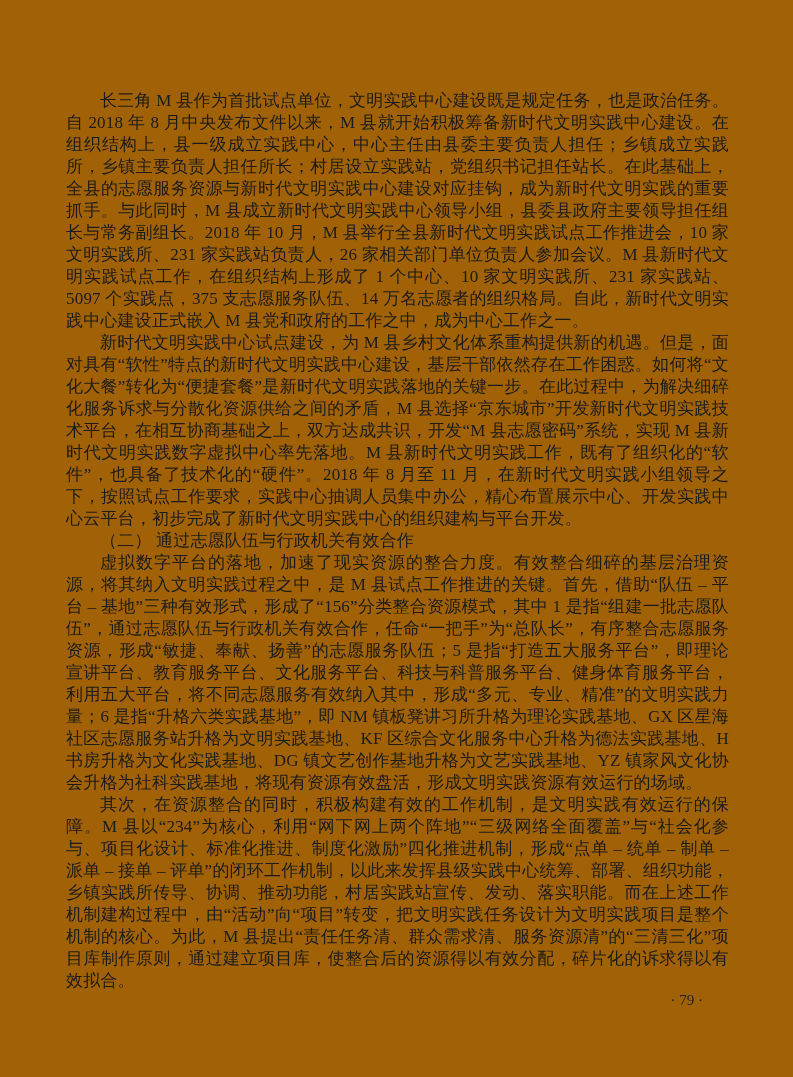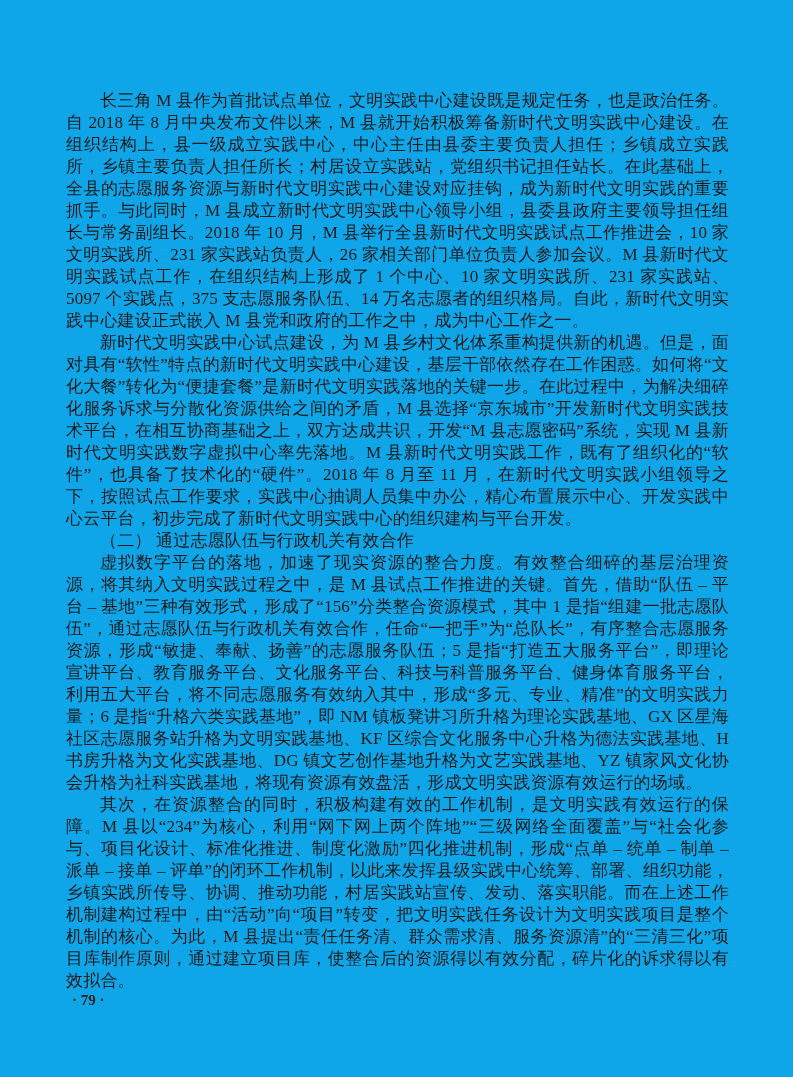--- a/index.html
+++ b/index.html
@@ -4,21 +4,21 @@
 <style>
   html, body {
     margin: 0;
     padding: 0;
     background: #ffffff;
   }
   .page {
     position: relative;
     width: 793px;
     height: 1077px;
-    background: #0ea5e9;
+    background: #a16207;
     overflow: hidden;
     font-family: "Liberation Serif", "DejaVu Serif", serif;
     color: #1b1b1b;
   }
   .content {
     position: absolute;
     top: 90px;
     left: 66px;
     width: 663px;
     font-size: 17px;
@@ -32,29 +32,28 @@
     margin: 0;
     padding: 0;
     font-weight: normal;
     font-size: 17px;
     line-height: 22px;
     text-indent: 2em;
   }
   .footer {
     position: absolute;
     top: 990px;
-    left: 72px;
+    left: 66px;
     width: 663px;
     box-sizing: border-box;
     padding-right: 26px;
-    text-align: left;
+    text-align: right;
     font-size: 15px;
     line-height: 20px;
     color: #222222;
-    font-weight: bold;
   }
 </style>
 </head>
 <body>
 
 <div class="page">
   <div class="content">
     <p>长三角 M 县作为首批试点单位，文明实践中心建设既是规定任务，也是政治任务。自 2018 年 8 月中央发布文件以来，M 县就开始积极筹备新时代文明实践中心建设。在组织结构上，县一级成立实践中心，中心主任由县委主要负责人担任；乡镇成立实践所，乡镇主要负责人担任所长；村居设立实践站，党组织书记担任站长。在此基础上，全县的志愿服务资源与新时代文明实践中心建设对应挂钩，成为新时代文明实践的重要抓手。与此同时，M 县成立新时代文明实践中心领导小组，县委县政府主要领导担任组长与常务副组长。2018 年 10 月，M 县举行全县新时代文明实践试点工作推进会，10 家文明实践所、231 家实践站负责人，26 家相关部门单位负责人参加会议。M 县新时代文明实践试点工作，在组织结构上形成了 1 个中心、10 家文明实践所、231 家实践站、5097 个实践点，375 支志愿服务队伍、14 万名志愿者的组织格局。自此，新时代文明实践中心建设正式嵌入 M 县党和政府的工作之中，成为中心工作之一。</p>
     <p>新时代文明实践中心试点建设，为 M 县乡村文化体系重构提供新的机遇。但是，面对具有“软性”特点的新时代文明实践中心建设，基层干部依然存在工作困惑。如何将“文化大餐”转化为“便捷套餐”是新时代文明实践落地的关键一步。在此过程中，为解决细碎化服务诉求与分散化资源供给之间的矛盾，M 县选择“京东城市”开发新时代文明实践技术平台，在相互协商基础之上，双方达成共识，开发“M 县志愿密码”系统，实现 M 县新时代文明实践数字虚拟中心率先落地。M 县新时代文明实践工作，既有了组织化的“软件”，也具备了技术化的“硬件”。2018 年 8 月至 11 月，在新时代文明实践小组领导之下，按照试点工作要求，实践中心抽调人员集中办公，精心布置展示中心、开发实践中心云平台，初步完成了新时代文明实践中心的组织建构与平台开发。</p>
     <h3>（二） 通过志愿队伍与行政机关有效合作</h3>

